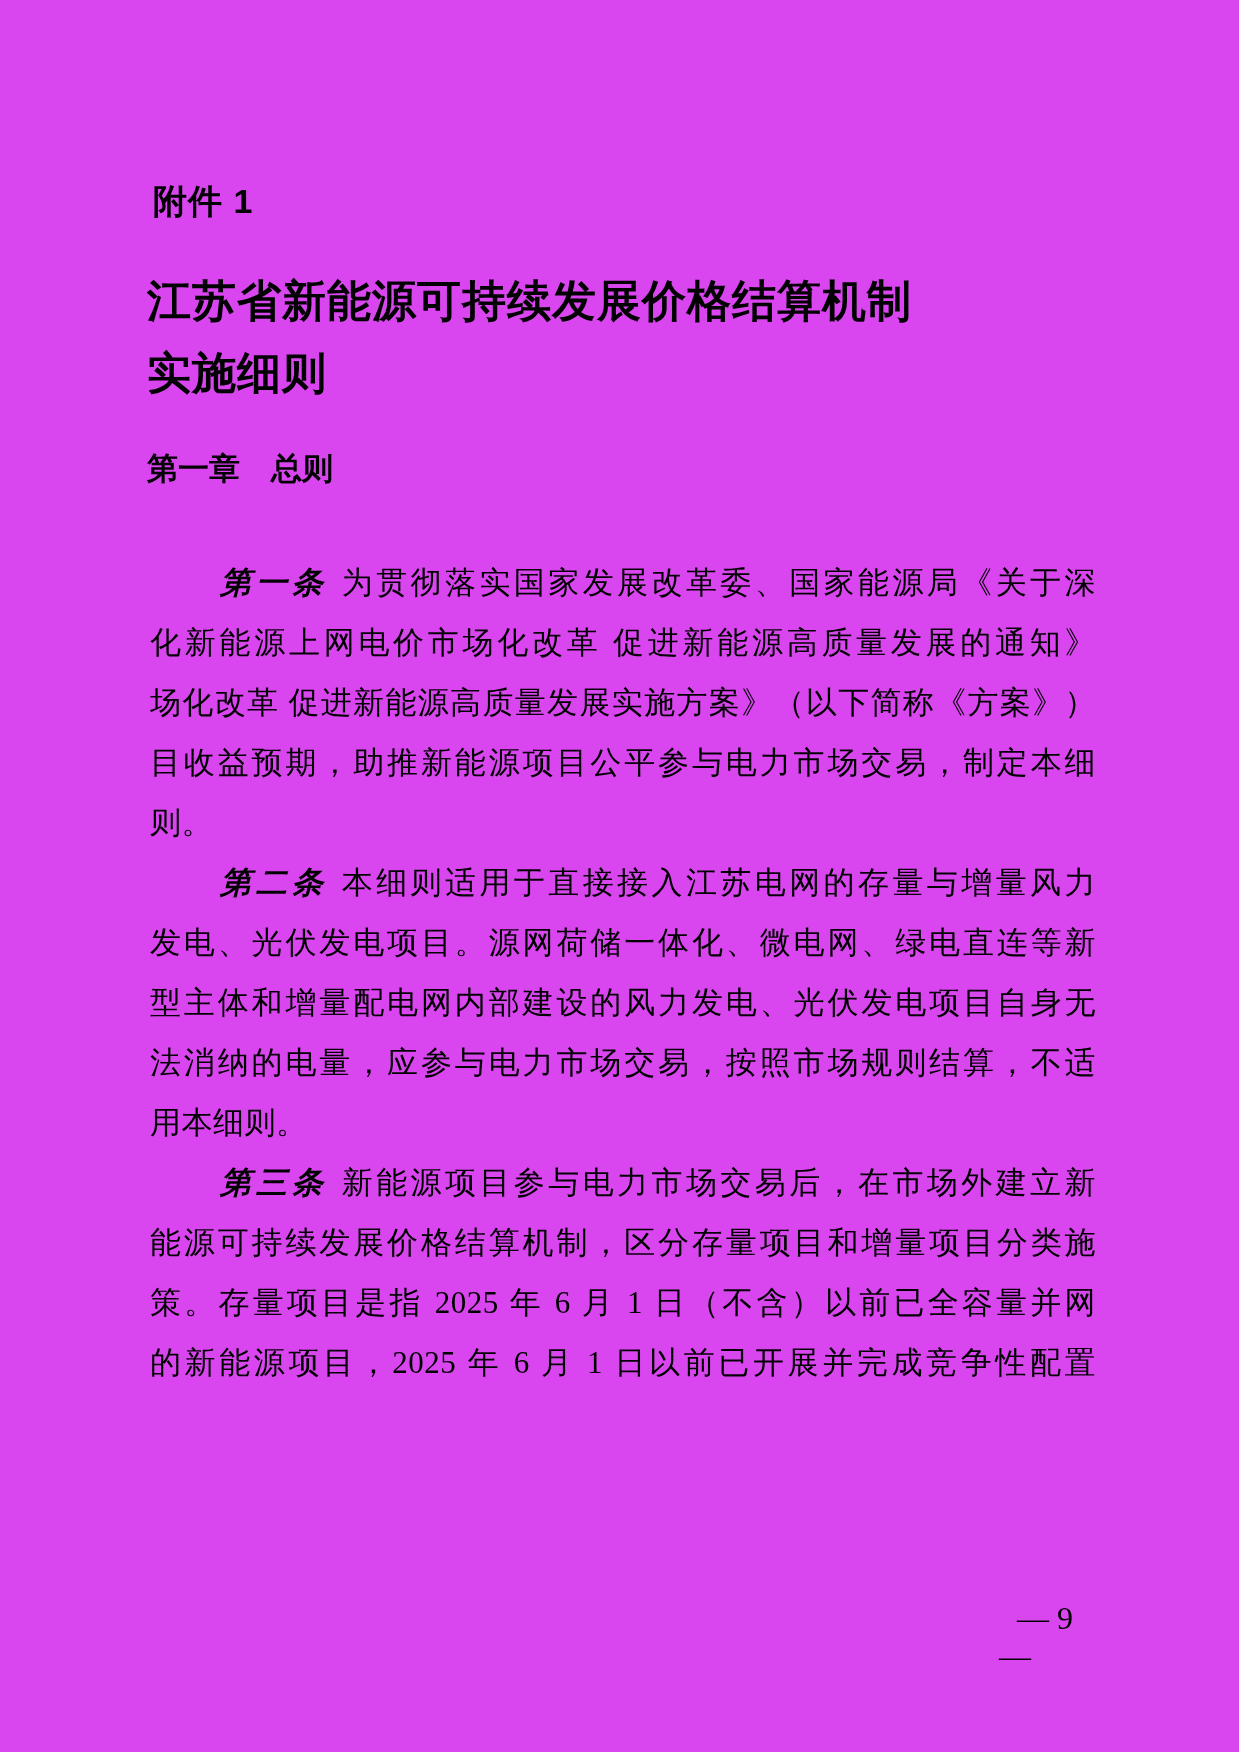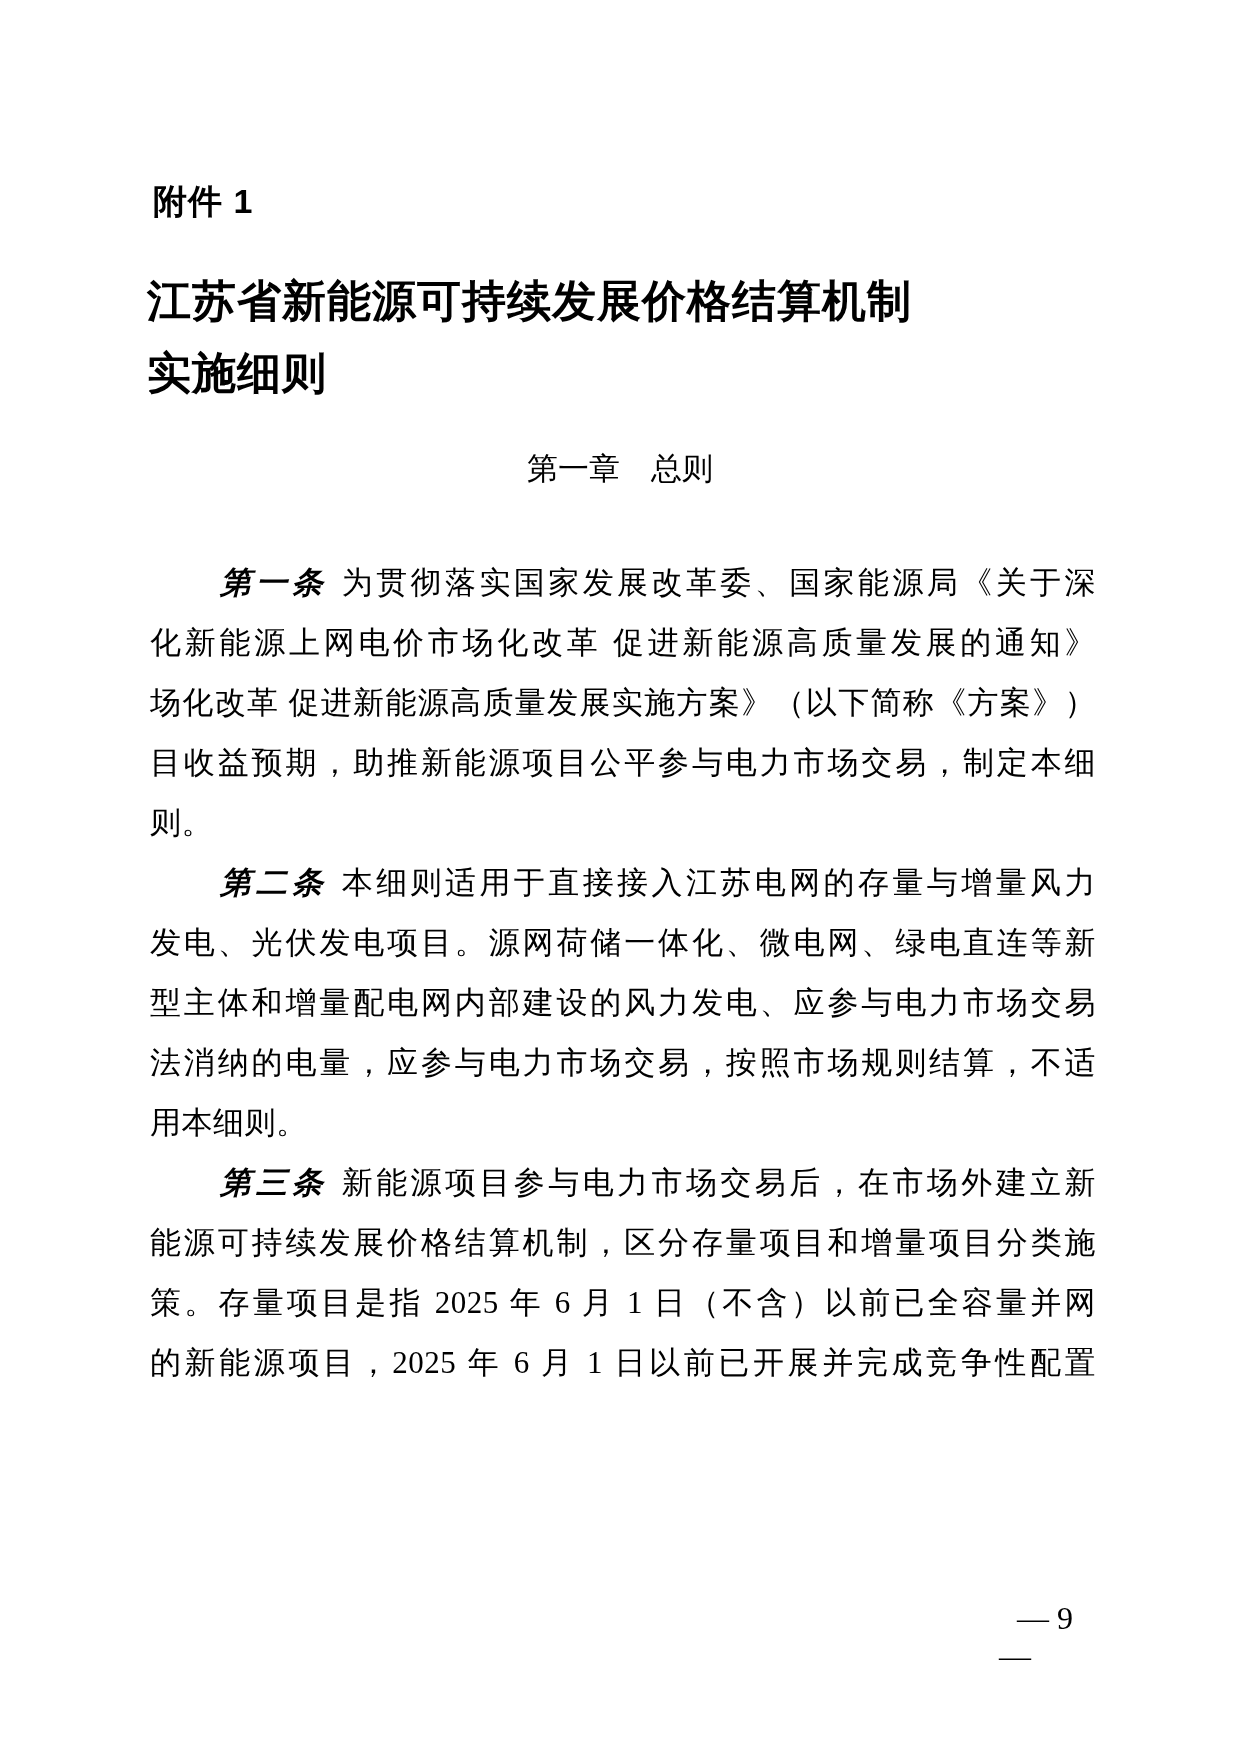--- a/index.html
+++ b/index.html
@@ -5,21 +5,21 @@
   html, body {
     margin: 0;
     padding: 0;
     background: #e8e8e8;
   }
   .page {
     position: relative;
     width: 1239px;
     height: 1752px;
     margin: 0 auto;
-    background: #ffffff;
+    background: #d946ef;
     color: #000000;
     overflow: hidden;
     font-family: "Liberation Serif", "DejaVu Serif", serif;
   }
   .attachment-label {
     position: absolute;
     left: 153px;
     top: 176px;
     font-family: "Liberation Sans", "DejaVu Sans", sans-serif;
     font-weight: 600;
@@ -38,23 +38,22 @@
     font-weight: 700;
     font-size: 44px;
     line-height: 72px;
     letter-spacing: 1px;
   }
   .chapter-heading {
     position: absolute;
     left: 147px;
     top: 447px;
     width: 946px;
-    text-align: center;
     font-family: "Liberation Sans", "DejaVu Sans", sans-serif;
-    font-weight: 400;
+    font-weight: 700;
     font-size: 31px;
     line-height: 44px;
   }
   .document-body {
     position: absolute;
     left: 150px;
     top: 553px;
     width: 946px;
     font-size: 31px;
     letter-spacing: 0.5px;
@@ -116,21 +115,21 @@
   <div class="chapter-heading">第一章　总则</div>
 
   <div class="document-body">
       <div class="line fill first"><span class="lead">第一条</span>为贯彻落实国家发展改革委、国家能源局《关于深</div>
       <div class="line fill">化新能源上网电价市场化改革 促进新能源高质量发展的通知》</div>
       <div class="line fill">场化改革 促进新能源高质量发展实施方案》（以下简称《方案》）</div>
       <div class="line fill">目收益预期，助推新能源项目公平参与电力市场交易，制定本细</div>
       <div class="line last">则。</div>
       <div class="line fill first"><span class="lead">第二条</span>本细则适用于直接接入江苏电网的存量与增量风力</div>
       <div class="line fill">发电、光伏发电项目。源网荷储一体化、微电网、绿电直连等新</div>
-      <div class="line fill">型主体和增量配电网内部建设的风力发电、应参与电力市场交易</div>
+      <div class="line fill">型主体和增量配电网内部建设的风力发电、光伏发电项目自身无</div>
       <div class="line fill">法消纳的电量，应参与电力市场交易，按照市场规则结算，不适</div>
       <div class="line last">用本细则。</div>
       <div class="line fill first"><span class="lead">第三条</span>新能源项目参与电力市场交易后，在市场外建立新</div>
       <div class="line fill">能源可持续发展价格结算机制，区分存量项目和增量项目分类施</div>
       <div class="line fill">策。存量项目是指 2025 年 6 月 1 日（不含）以前已全容量并网</div>
       <div class="line fill">的新能源项目，2025 年 6 月 1 日以前已开展并完成竞争性配置</div>
     </div>
 
   <div class="page-number-main">— 9</div>
 

